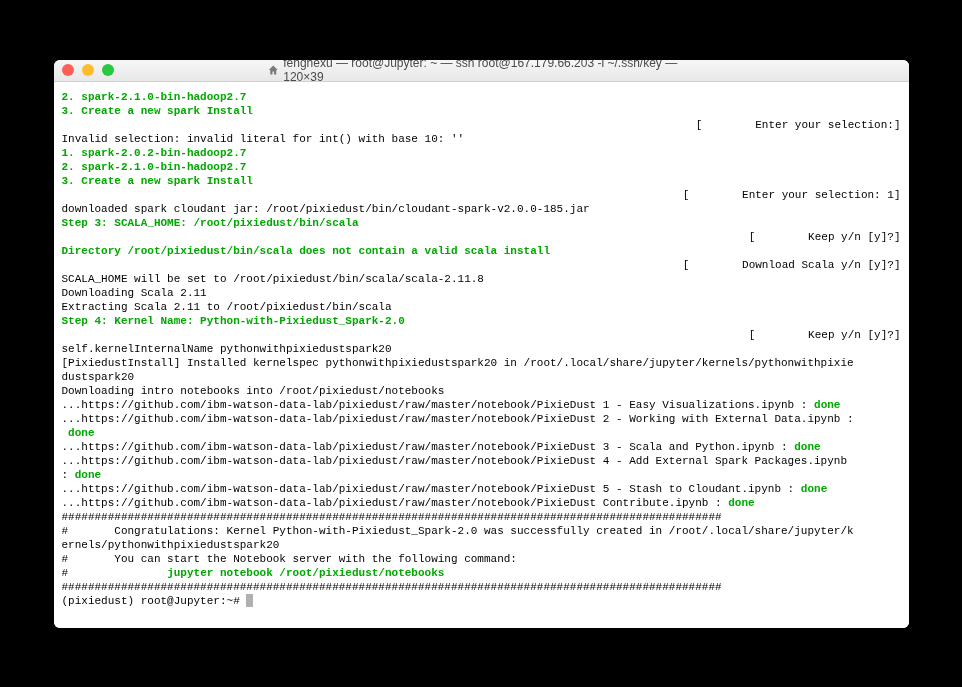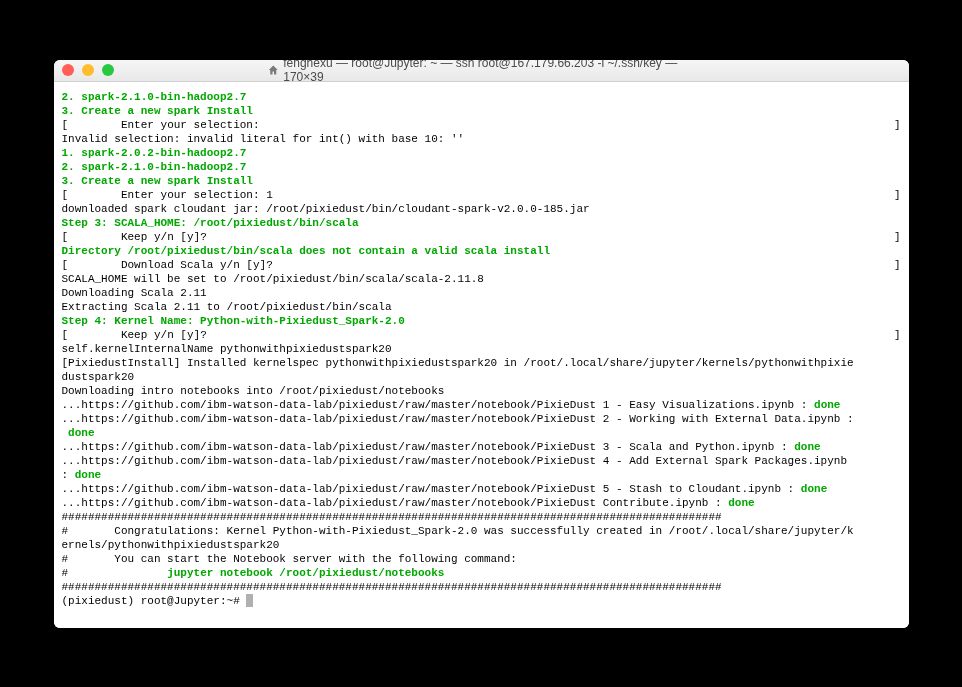--- a/index.html
+++ b/index.html
@@ -69,36 +69,36 @@
     .cursor {
       display: inline-block;
       width: 7px;
       height: 13px;
       background: #b0b0b0;
       vertical-align: text-bottom;
     }
     .line { display: block; }
     .linejust {
       display: flex;
-      justify-content: space-between;
+      justify-content: flex-end;
     }
   </style>
 </head>
 <body>
 
 <div class="window">
   <div class="titlebar">
     <div class="traffic-lights">
       <div class="light red"></div>
       <div class="light yellow"></div>
       <div class="light green"></div>
     </div>
     <div class="title">
       <span class="home-icon">
         <svg viewBox="0 0 16 16" width="12" height="12">
             <path fill="#7a7a7a" d="M8 2 L14 8 L12 8 L12 14 L9 14 L9 10 L7 10 L7 14 L4 14 L4 8 L2 8 Z"></path>
           </svg>
       </span>
-      <span>fenghexu — root@Jupyter: ~ — ssh root@167.179.66.203 -i ~/.ssh/key — 170×39</span>
+      <span>fenghexu — root@Jupyter: ~ — ssh root@167.179.66.203 -i ~/.ssh/key — 120×39</span>
     </div>
   </div>
   <div class="terminal"><span class="line green">2. spark-2.1.0-bin-hadoop2.7</span><span class="line green">3. Create a new spark Install</span><span class="linejust"><span><span>[</span><span>        Enter your selection:</span></span><span>]</span></span><span class="line">Invalid selection: invalid literal for int() with base 10: ''</span><span class="line green">1. spark-2.0.2-bin-hadoop2.7</span><span class="line green">2. spark-2.1.0-bin-hadoop2.7</span><span class="line green">3. Create a new spark Install</span><span class="linejust"><span><span>[</span><span>        Enter your selection: 1</span></span><span>]</span></span><span class="line">downloaded spark cloudant jar: /root/pixiedust/bin/cloudant-spark-v2.0.0-185.jar</span><span class="line green">Step 3: SCALA_HOME: /root/pixiedust/bin/scala</span><span class="linejust"><span><span>[</span><span>        Keep y/n [y]?</span></span><span>]</span></span><span class="line green">Directory /root/pixiedust/bin/scala does not contain a valid scala install</span><span class="linejust"><span><span>[</span><span>        Download Scala y/n [y]?</span></span><span>]</span></span><span class="line">SCALA_HOME will be set to /root/pixiedust/bin/scala/scala-2.11.8</span><span class="line">Downloading Scala 2.11</span><span class="line">Extracting Scala 2.11 to /root/pixiedust/bin/scala</span><span class="line green">Step 4: Kernel Name: Python-with-Pixiedust_Spark-2.0</span><span class="linejust"><span><span>[</span><span>        Keep y/n [y]?</span></span><span>]</span></span><span class="line">self.kernelInternalName pythonwithpixiedustspark20</span><span class="line">[PixiedustInstall] Installed kernelspec pythonwithpixiedustspark20 in /root/.local/share/jupyter/kernels/pythonwithpixie</span><span class="line">dustspark20</span><span class="line">Downloading intro notebooks into /root/pixiedust/notebooks</span><span class="line"><span>...https://github.com/ibm-watson-data-lab/pixiedust/raw/master/notebook/PixieDust 1 - Easy Visualizations.ipynb : </span><span class="green">done</span></span><span class="line">...https://github.com/ibm-watson-data-lab/pixiedust/raw/master/notebook/PixieDust 2 - Working with External Data.ipynb :</span><span class="line"><span> </span><span class="green">done</span></span><span class="line"><span>...https://github.com/ibm-watson-data-lab/pixiedust/raw/master/notebook/PixieDust 3 - Scala and Python.ipynb : </span><span class="green">done</span></span><span class="line">...https://github.com/ibm-watson-data-lab/pixiedust/raw/master/notebook/PixieDust 4 - Add External Spark Packages.ipynb </span><span class="line"><span>: </span><span class="green">done</span></span><span class="line"><span>...https://github.com/ibm-watson-data-lab/pixiedust/raw/master/notebook/PixieDust 5 - Stash to Cloudant.ipynb : </span><span class="green">done</span></span><span class="line"><span>...https://github.com/ibm-watson-data-lab/pixiedust/raw/master/notebook/PixieDust Contribute.ipynb : </span><span class="green">done</span></span><span class="line"></span><span class="line">####################################################################################################</span><span class="line">#       Congratulations: Kernel Python-with-Pixiedust_Spark-2.0 was successfully created in /root/.local/share/jupyter/k</span><span class="line">ernels/pythonwithpixiedustspark20</span><span class="line">#       You can start the Notebook server with the following command:</span><span class="line"><span>#               </span><span class="green">jupyter notebook /root/pixiedust/notebooks</span></span><span class="line">####################################################################################################</span><span class="line"><span>(pixiedust) root@Jupyter:~# </span><span class="cursor"></span></span></div>
 </div>
 
 </body></html>

